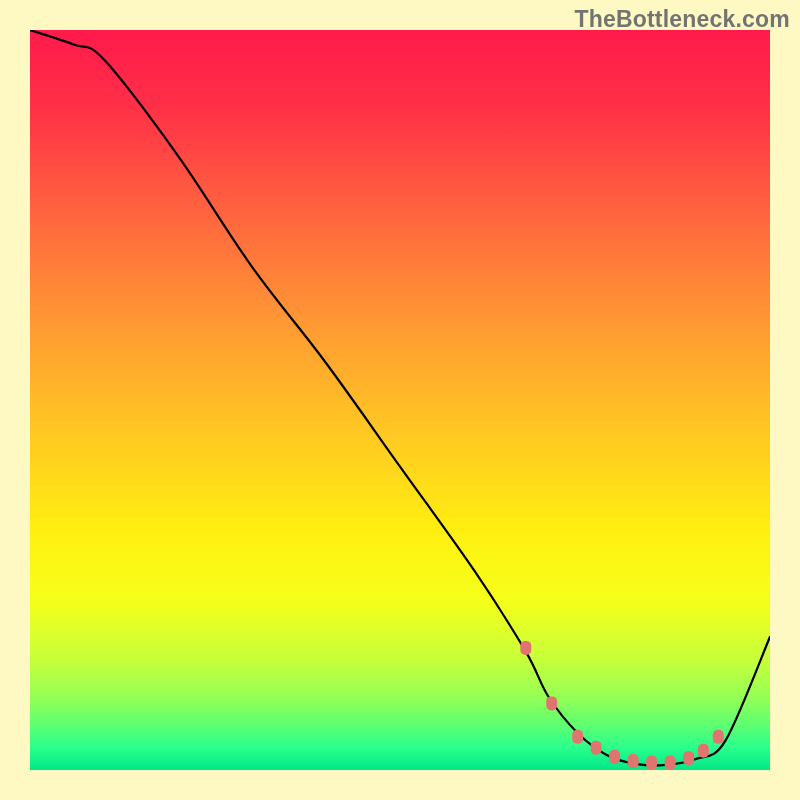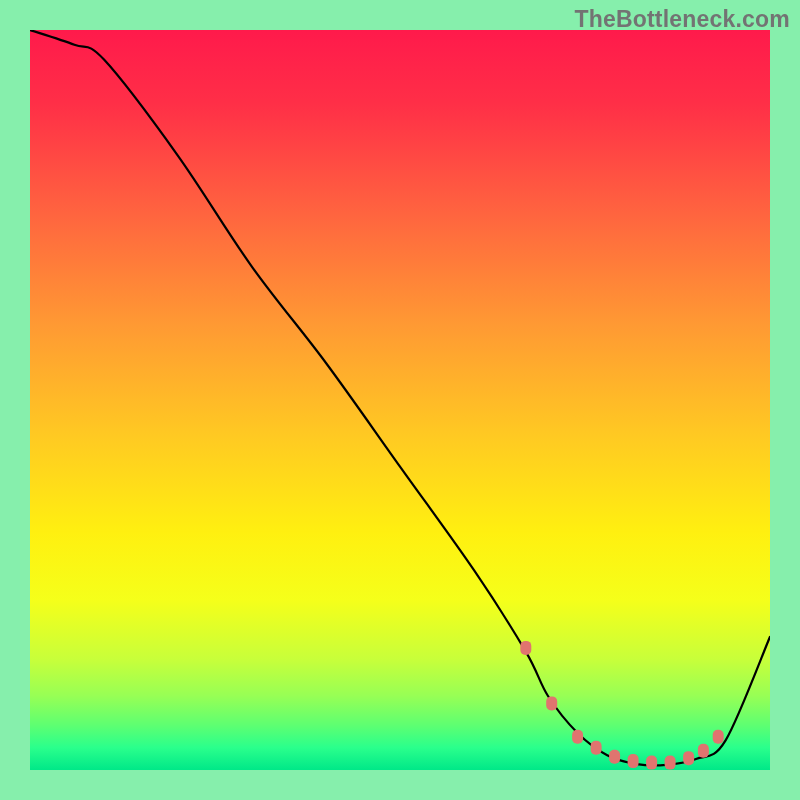--- a/index.html
+++ b/index.html
@@ -9,21 +9,21 @@
     height: 800px;
     background: #000;
     overflow: hidden;
   }
   .frame {
     position: absolute;
     left: 0;
     top: 0;
     width: 800px;
     height: 800px;
-    background: #86efac;
+    background: #fef9c3;
   }
   .plot {
     position: absolute;
     left: 30px;
     top: 30px;
     width: 740px;
     height: 740px;
     overflow: hidden;
   }
   .gradient {

